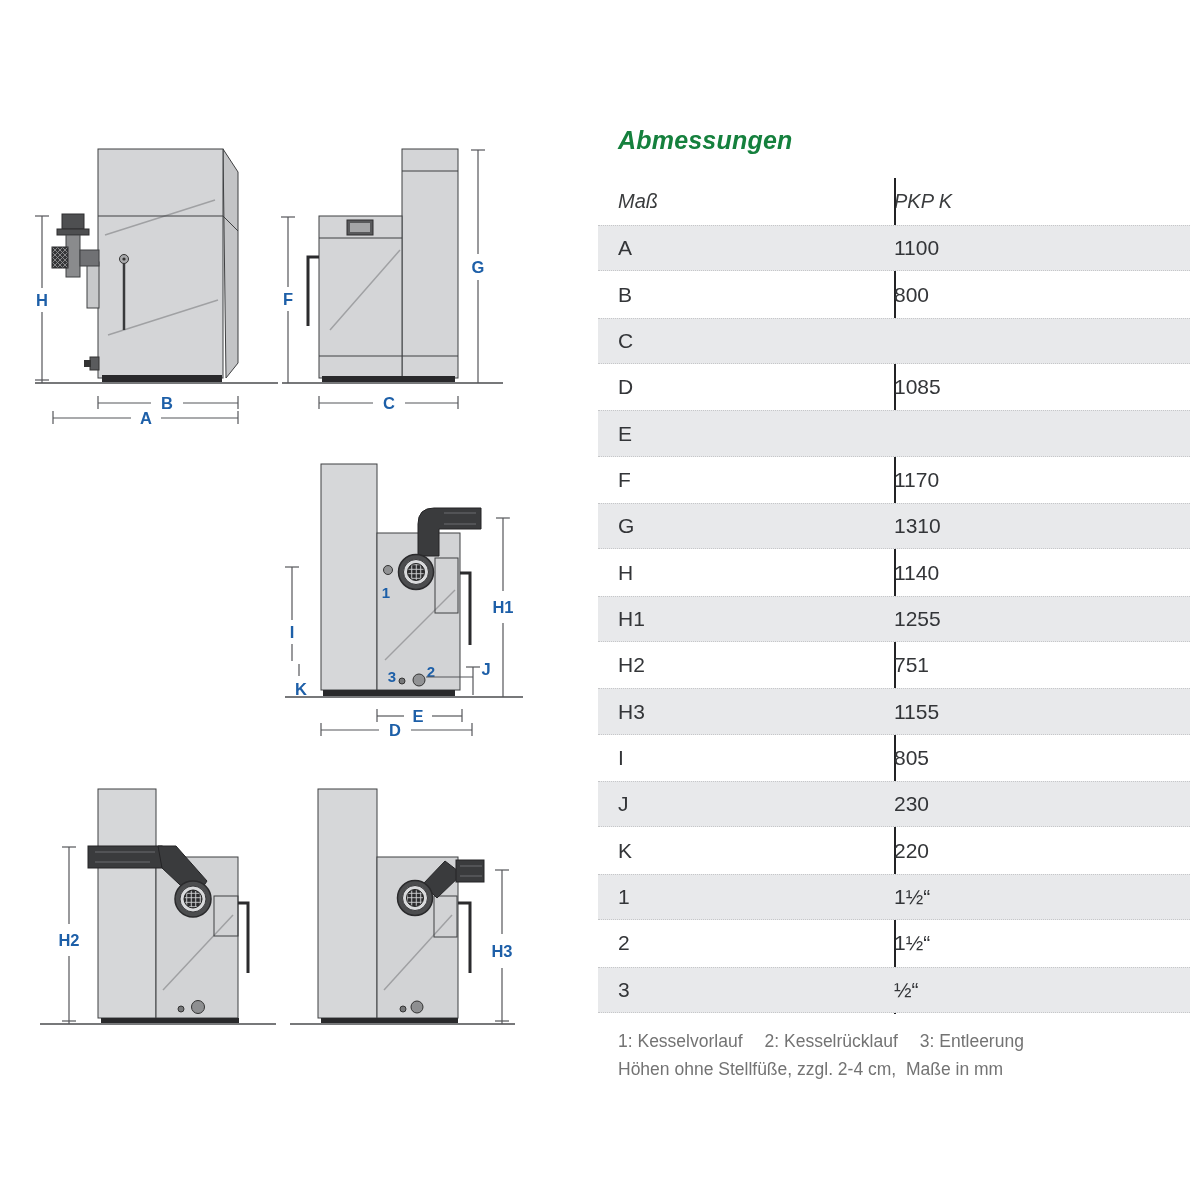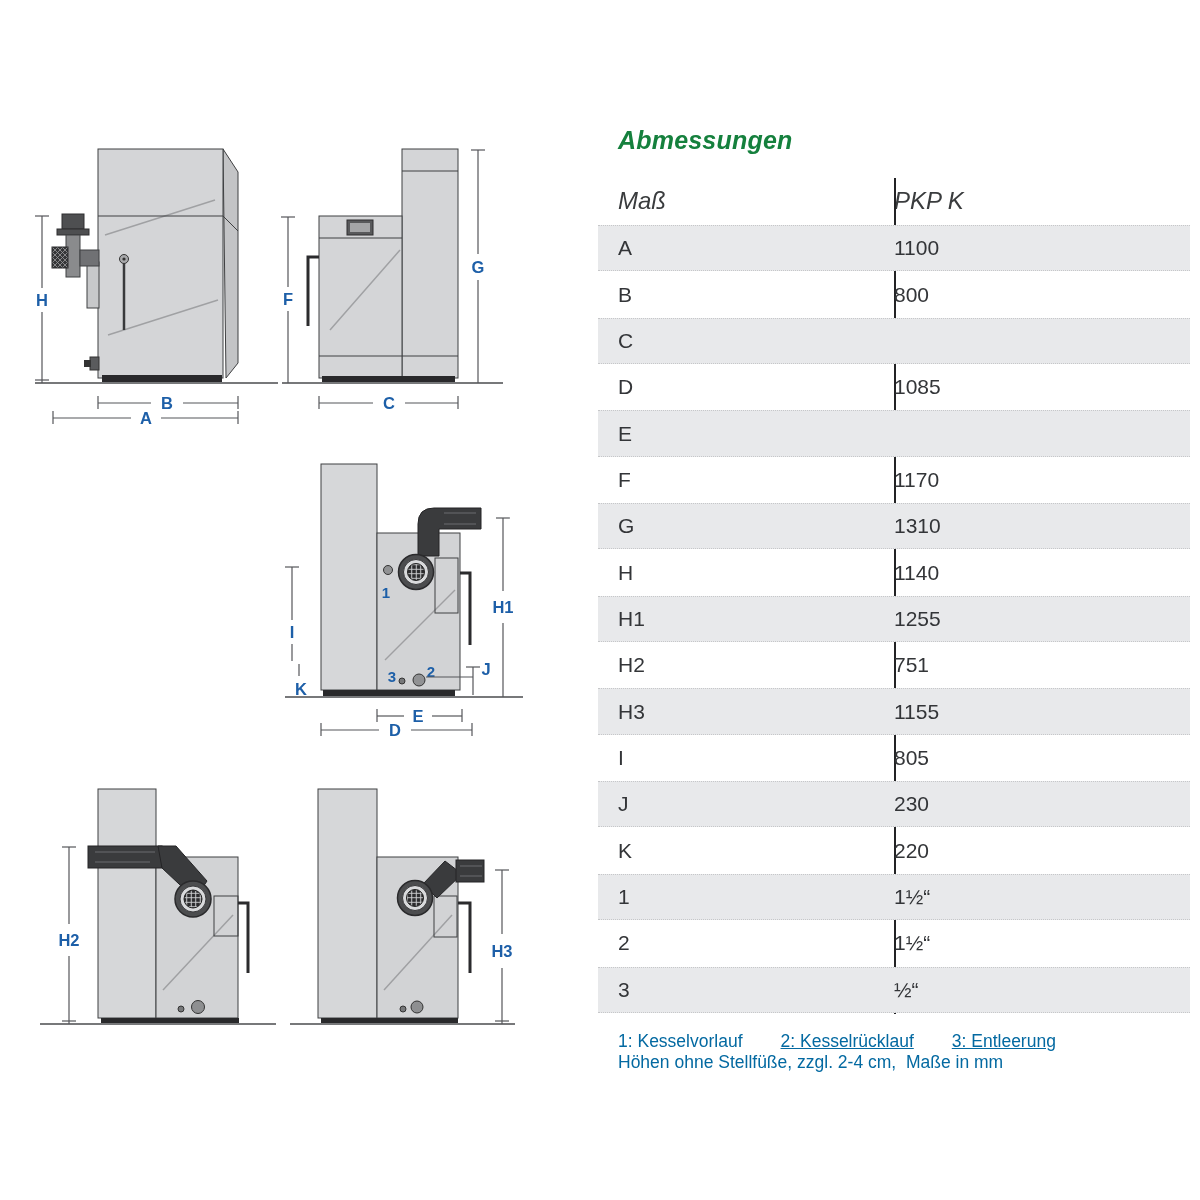--- a/index.html
+++ b/index.html
@@ -3,32 +3,32 @@
 <meta charset="utf-8">
 <style>
   html,body{margin:0;padding:0;background:#ffffff;}
   #page{position:relative;width:1200px;height:1200px;background:#ffffff;overflow:hidden;
         font-family:"Liberation Sans",sans-serif;color:#333538;}
 
   
   #dim-title{position:absolute;left:618px;top:126px;font-size:25px;font-weight:bold;
              font-style:italic;color:#15803d;letter-spacing:.2px;}
   #tbl-header{position:absolute;left:598px;top:181px;width:592px;height:40px;
-              display:flex;align-items:center;font-style:italic;font-size:24px;color:#3a3c3e;}
+              display:flex;align-items:center;font-style:italic;font-size:20px;color:#3a3c3e;}
   #tbl-rows{position:absolute;left:598px;top:225px;width:592px;}
   .row{display:flex;align-items:center;height:46.35px;font-size:21px;color:#333538;
        box-sizing:border-box;border-top:1px dotted transparent;border-bottom:1px dotted transparent;}
   .row.gray{background:#e8e9eb;border-top-color:#c6c7c9;border-bottom-color:#c6c7c9;}
   .c1{width:296px;padding-left:20px;box-sizing:border-box;}
   .c2{flex:1;}
   #col-divider{position:absolute;left:894px;top:178px;width:2px;height:836px;background:#232325;}
-  #footnotes{position:absolute;left:618px;top:1031px;font-size:17.5px;color:#0369a1;}
+  #footnotes{position:absolute;left:618px;top:1031px;font-size:17.5px;color:#737373;}
   #fn-line1{display:flex;}
-  #fn-line1 span + span{margin-left:38px;text-decoration:underline;}
-  #fn-line2{}
+  #fn-line1 span + span{margin-left:22px;}
+  #fn-line2{margin-top:7px;}
 
   
   .diag{position:absolute;}
   .outl{stroke:#3f4042;stroke-width:1;}
   .dim{stroke:#55565a;stroke-width:1.2;fill:none;}
   .ground{stroke:#77787a;stroke-width:1.8;}
   .dimlabel{font-family:"Liberation Sans",sans-serif;font-size:16.5px;font-weight:bold;
             fill:#1d5fa8;text-anchor:middle;dominant-baseline:central;}
   .portlabel{font-family:"Liberation Sans",sans-serif;font-size:15px;font-weight:bold;
              fill:#1d5fa8;text-anchor:middle;dominant-baseline:central;}

